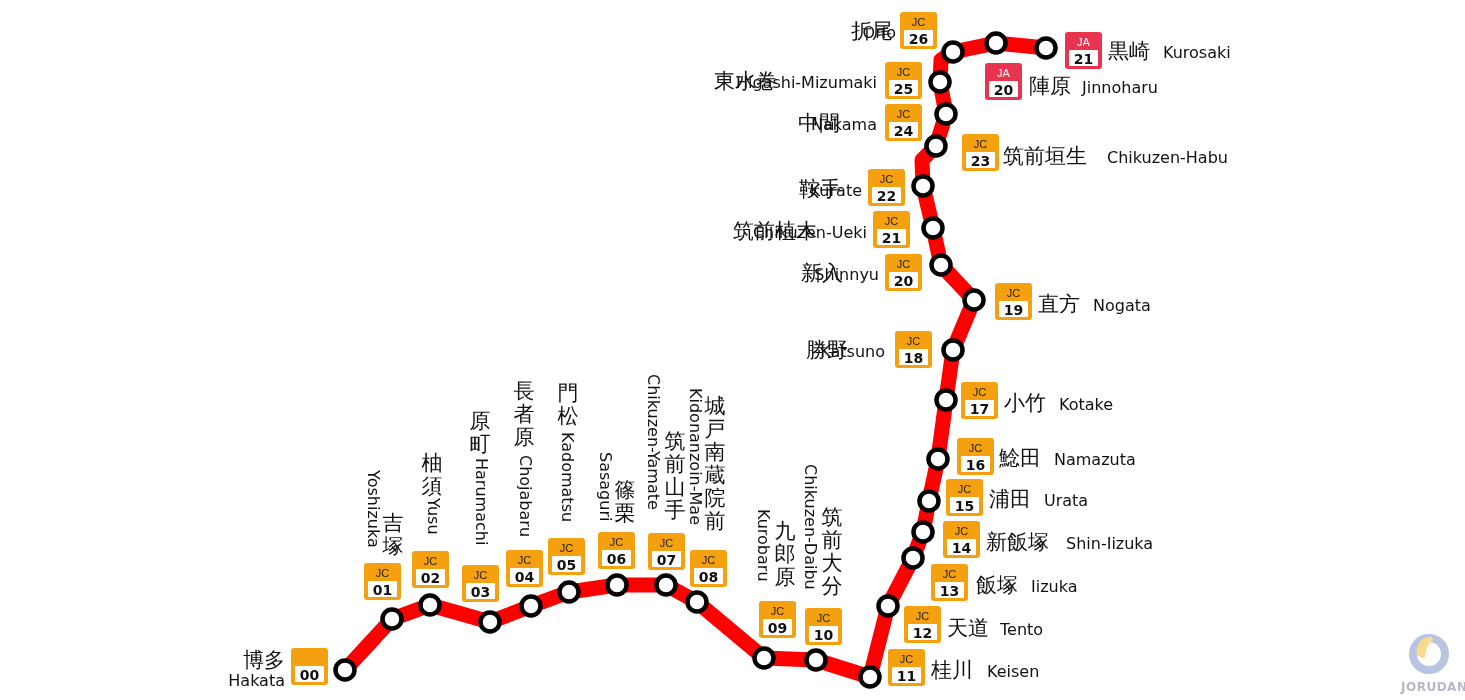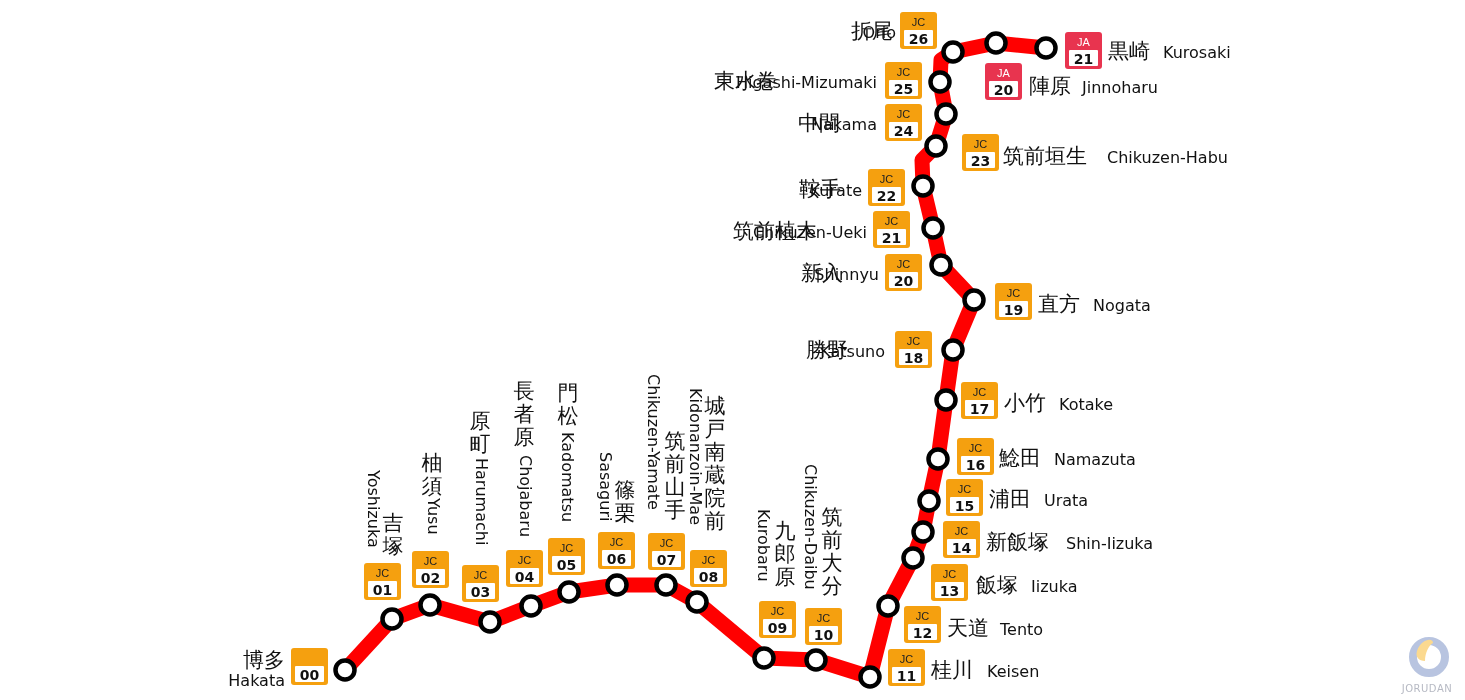--- a/index.html
+++ b/index.html
@@ -4,21 +4,21 @@
 <style>
   html, body { margin:0; padding:0; background:#ffffff; }
   body { width:1465px; height:700px; position:relative; overflow:hidden;
          font-family:"DejaVu Sans", "Liberation Sans", sans-serif; }
   #map { position:absolute; left:0; top:0; width:1465px; height:700px; }
   .jp { font-family:"DejaVu Sans", sans-serif; font-size:21px; fill:#111; }
   .en { font-family:"DejaVu Sans", sans-serif; font-size:16px; fill:#111; }
   .badge-line { font-family:"Liberation Sans", sans-serif; font-size:11px; }
   .badge-num { font-family:"DejaVu Sans", sans-serif; font-size:14px; font-weight:bold; fill:#111; }
   #logo { position:absolute; right:12px; bottom:6px; width:52px; text-align:center; }
-  #logo-text { font-family:"DejaVu Sans", sans-serif; font-size:10px; color:#b6b9c3; letter-spacing:0.5px; }
+  #logo-text { font-family:"DejaVu Sans", sans-serif; font-size:12px; color:#b6b9c3; letter-spacing:0.5px;font-weight:bold; }
 </style>
 </head>
 <body>
 
 <svg id="map" xmlns="http://www.w3.org/2000/svg" width="1465" height="700" viewBox="0 0 1465 700">
   <polyline id="route-line" fill="none" stroke="#ff0000" stroke-width="15" stroke-linejoin="round" stroke-linecap="round" points="345,670 392,619 430,605 490,622 531,606 569,592 617,585 666,585 697,602 764,658 816,660 870,677 888,606 913,558 923,532 929,501 938,459 946,400 953,350 974,300 941,265 933,228 923,186 922,160 936,146 946,114 940,82 941,60 953,52 996,43 1046,48"></polyline>
   <g id="badges">
       <g transform="translate(291,648)">
         <rect x="0" y="0" width="37" height="37" rx="3" fill="#f5a00f"></rect>
         <rect x="4" y="18" width="29" height="16" rx="1" fill="#fff"></rect>

